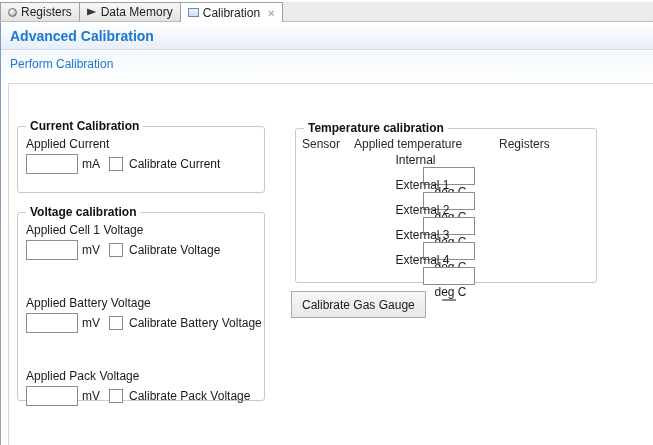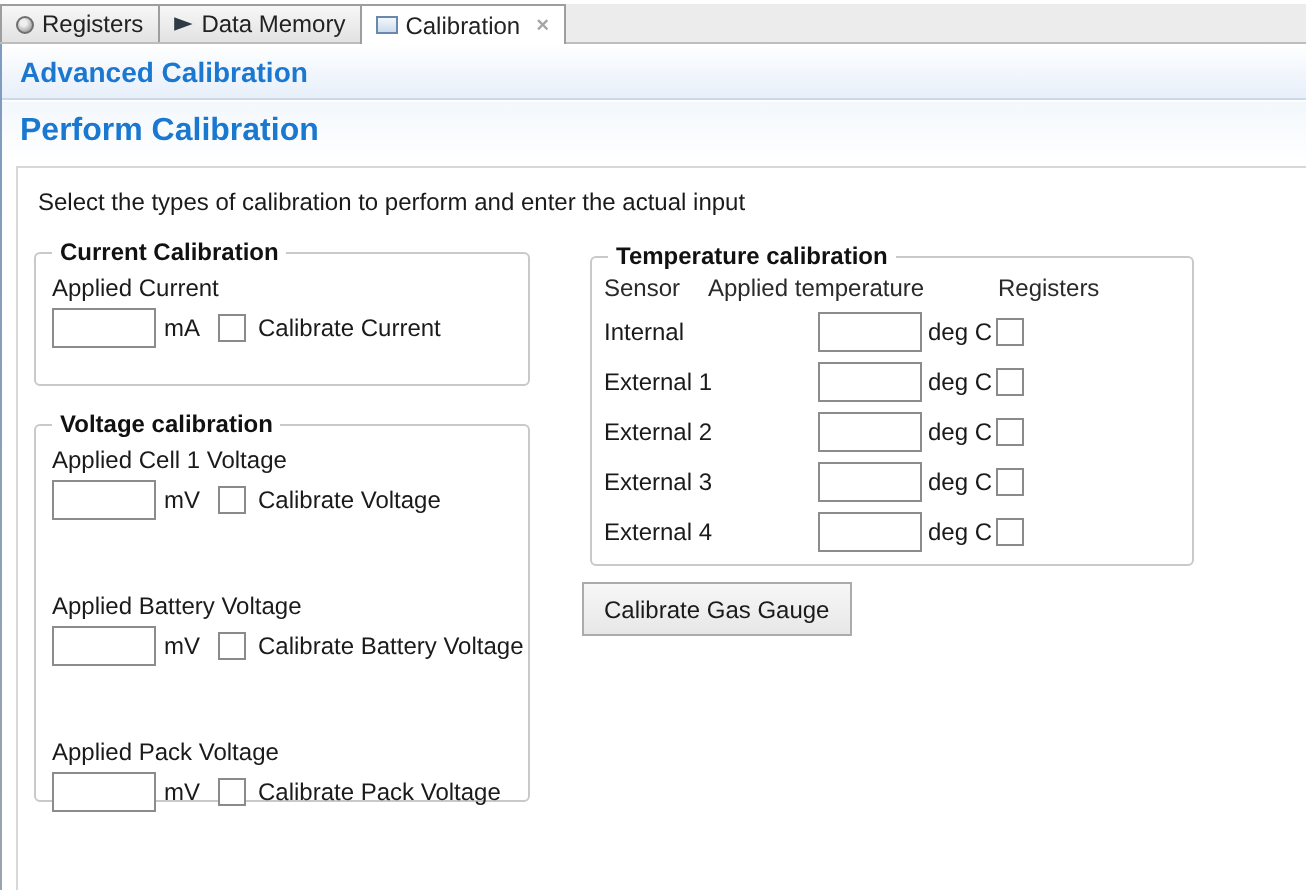--- a/index.html
+++ b/index.html
@@ -96,22 +96,22 @@
     font-weight: bold;
     color: #1b78d0;
     padding: 6px 0 0 9px;
   }
   .section-bar {
     position: absolute; top: 51px; left: 1px; right: 0;
     height: 31px;
     background: linear-gradient(#f3f8fd, #ffffff);
   }
   .section-title {
-    font-size: 16px;
-    font-weight: bold;
+    font-size: 12px;
+    font-weight: normal;
     color: #1b78d0;
     padding: 6px 0 0 9px;
   }
 
   
   .content {
     position: absolute;
     top: 83px; left: 8px; right: 0; bottom: 0;
     border-top: 1px solid #d8d8d8;
     border-left: 1px solid #d8d8d8;
@@ -175,20 +175,21 @@
     margin: 8px 0 2px 6px;
     color: #2a2a2a;
   }
   .temp-header .h-sensor  { width: 52px; }
   .temp-header .h-applied { width: 145px; }
   .temp-row {
     display: flex;
     align-items: center;
     margin-left: 6px;
     height: 25px;
+    flex-direction: column;
   }
   .temp-row .sensor-name { width: 107px; }
   .temp-row .txt { width: 52px; height: 20px; }
   .temp-row .unit { margin-left: 3px; margin-right: 0; }
 
   .gas-btn {
     position: absolute;
     left: 282px; top: 207px;
     height: 27px;
     padding: 0 10px;
@@ -224,21 +225,20 @@
 
   <div class="title-bar">
     <div class="page-title">Advanced Calibration</div>
   </div>
   <div class="section-bar">
     <div class="section-title">Perform Calibration</div>
   </div>
 
   <div class="content">
 
-    <div class="instruction">Select the types of calibration to perform and enter the actual input</div>
 
     <div class="group group-current">
       <span class="group-title">Current Calibration</span>
       <div class="field-label">Applied Current</div>
       <div class="field-row">
         <input class="txt" type="text" value="" style="">
         <span class="unit">mA</span>
         <input type="checkbox" style="">
         <span>Calibrate Current</span>
       </div>

